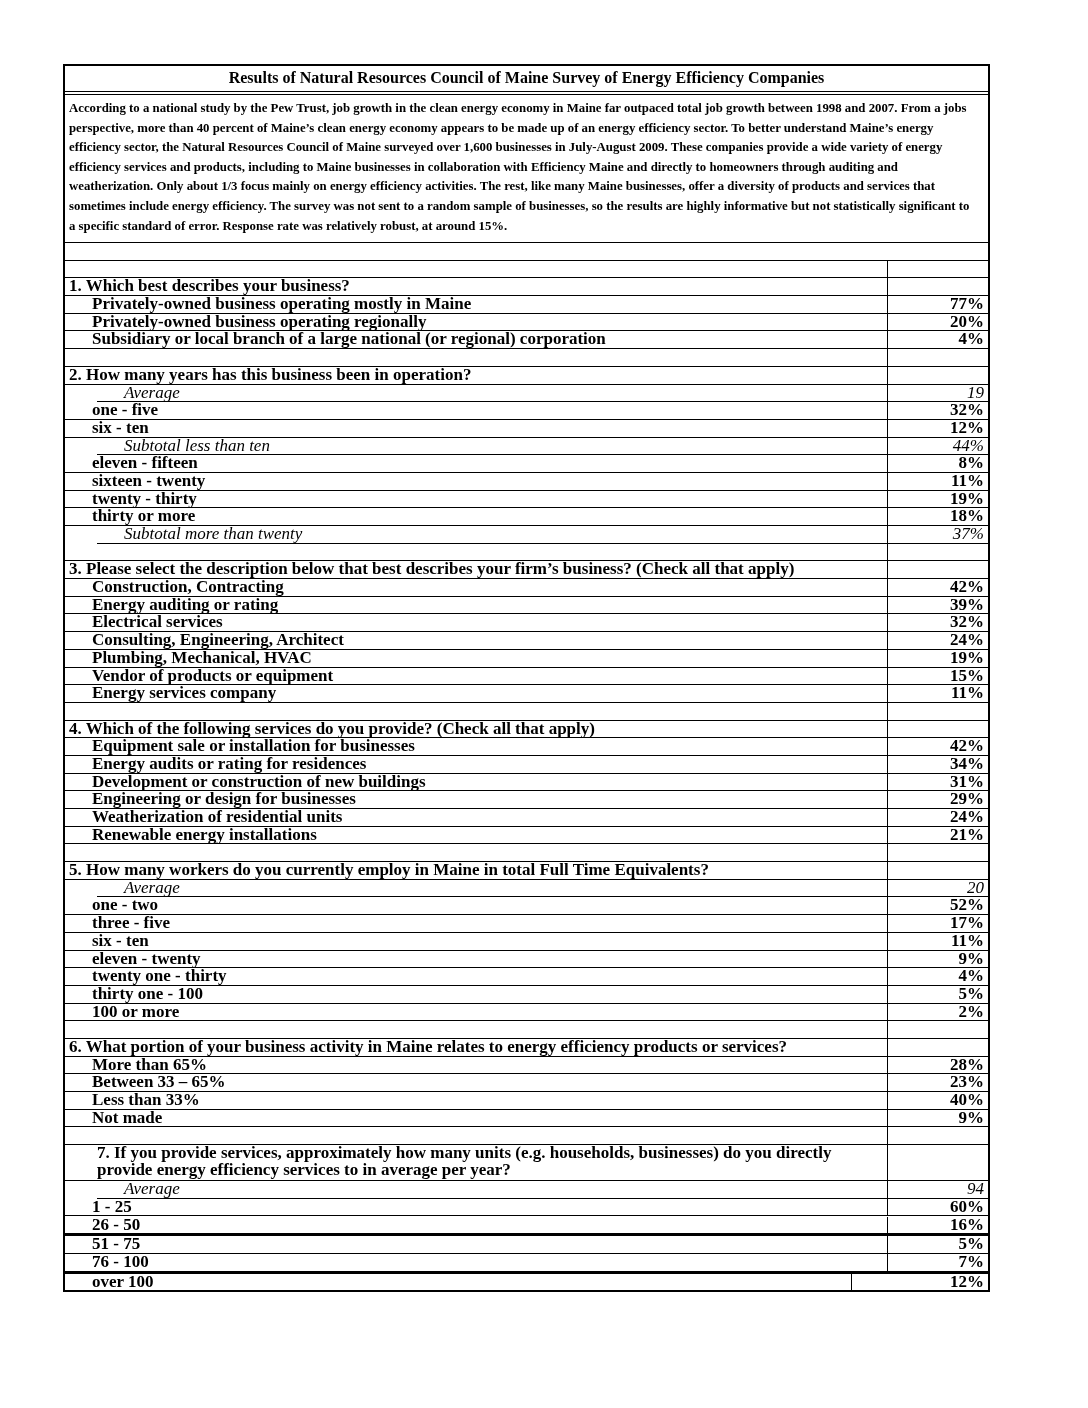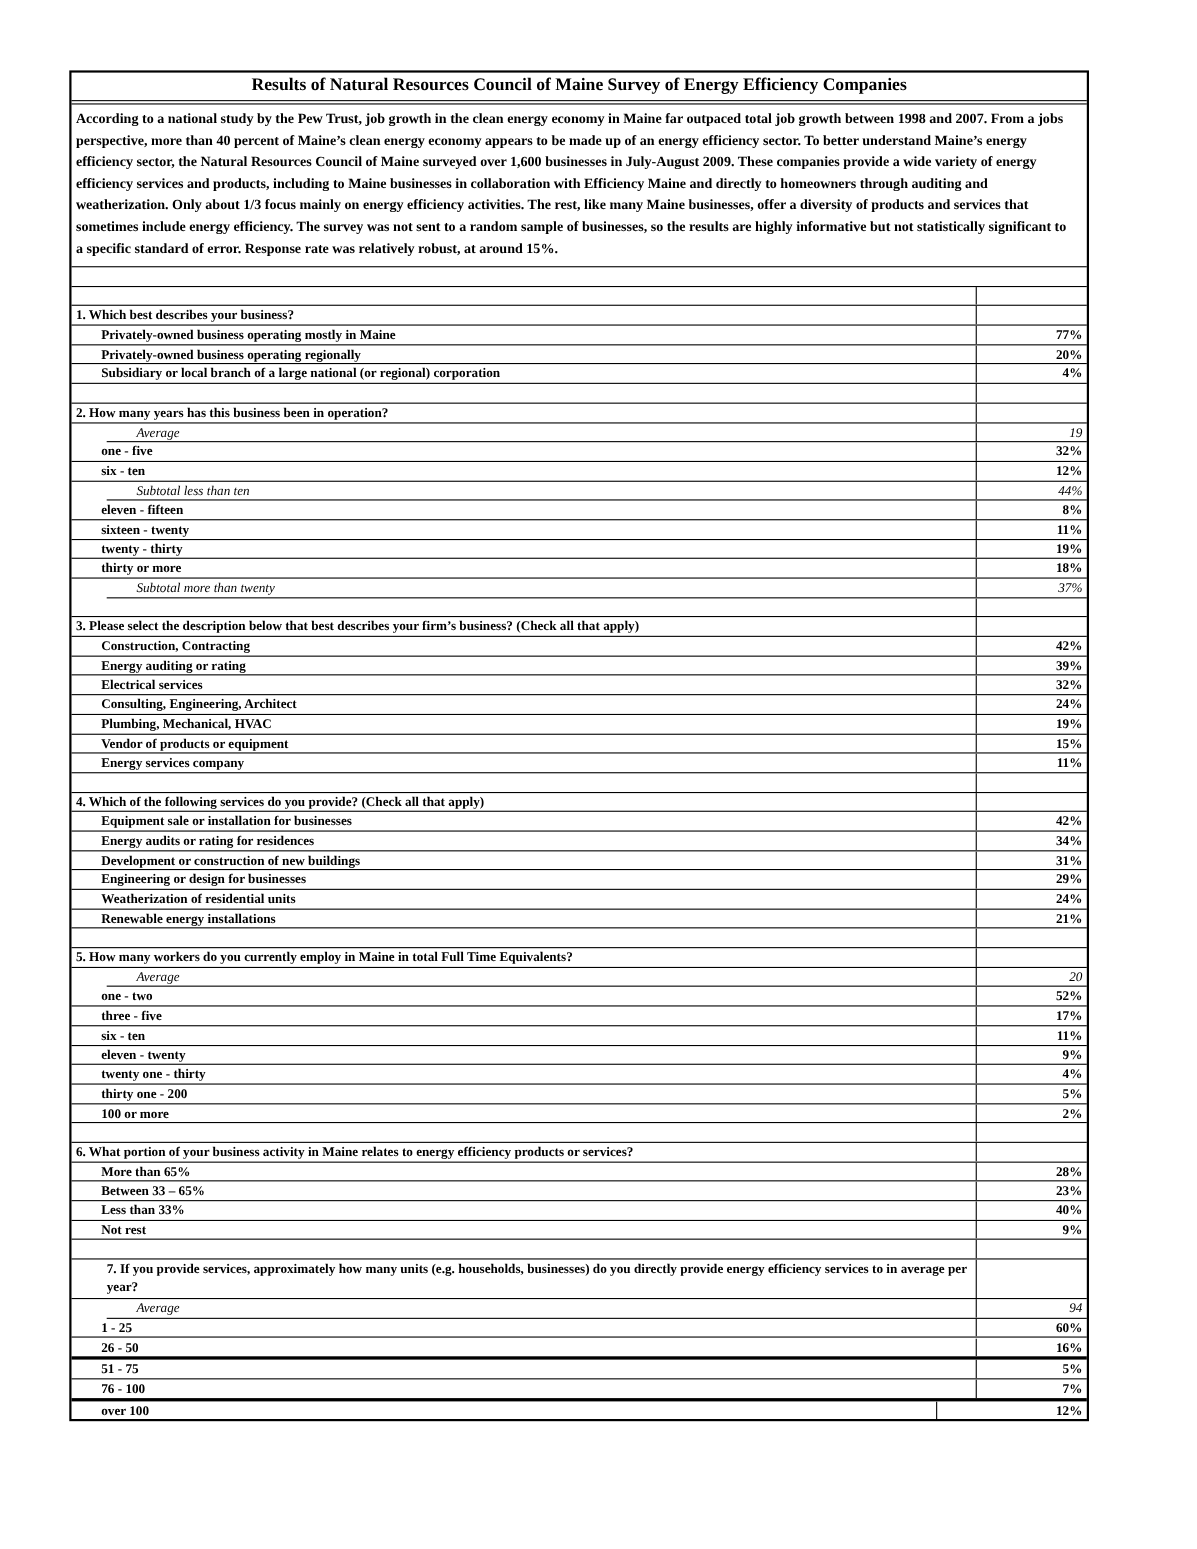--- a/index.html
+++ b/index.html
@@ -35,21 +35,21 @@
     line-height: 19.6px;
     padding: 4px 17px 4px 4px;
     height: 139px;
     overflow: hidden;
     text-align: left;
   }
   .rows { width: 100%; }
   .row {
     display: flex;
     border-bottom: 1px solid #000000;
-    font-size: 12px;
+    font-size: 17px;
     font-weight: bold;
     height: 16.7px;
     line-height: 16.6px;
     overflow: hidden;
   }
   .row:last-child { border-bottom: none; gap: 36px; }
   .row.thick { border-bottom-width: 3px; align-items: flex-end; }
   .cell { box-sizing: border-box; overflow: hidden; }
   .cell.label {
     flex: 1;
@@ -238,21 +238,21 @@
         </div>
         <div class="row a">
           <div class="cell label">eleven - twenty</div>
           <div class="cell value">9%</div>
         </div>
         <div class="row a">
           <div class="cell label">twenty one - thirty</div>
           <div class="cell value">4%</div>
         </div>
         <div class="row a">
-          <div class="cell label">thirty one - 200</div>
+          <div class="cell label">thirty one - 100</div>
           <div class="cell value">5%</div>
         </div>
         <div class="row a">
           <div class="cell label">100 or more</div>
           <div class="cell value">2%</div>
         </div>
         <div class="row spacer">
           <div class="cell label"></div>
           <div class="cell value"></div>
         </div>
@@ -266,21 +266,21 @@
         </div>
         <div class="row a">
           <div class="cell label">Between 33 – 65%</div>
           <div class="cell value">23%</div>
         </div>
         <div class="row a">
           <div class="cell label">Less than 33%</div>
           <div class="cell value">40%</div>
         </div>
         <div class="row a">
-          <div class="cell label">Not rest</div>
+          <div class="cell label">Not made</div>
           <div class="cell value">9%</div>
         </div>
         <div class="row spacer">
           <div class="cell label"></div>
           <div class="cell value"></div>
         </div>
         <div class="row q tall">
           <div class="cell label">7. If you provide services, approximately how many units (e.g. households, businesses) do you directly provide energy efficiency services to in average per year?</div>
           <div class="cell value"></div>
         </div>

